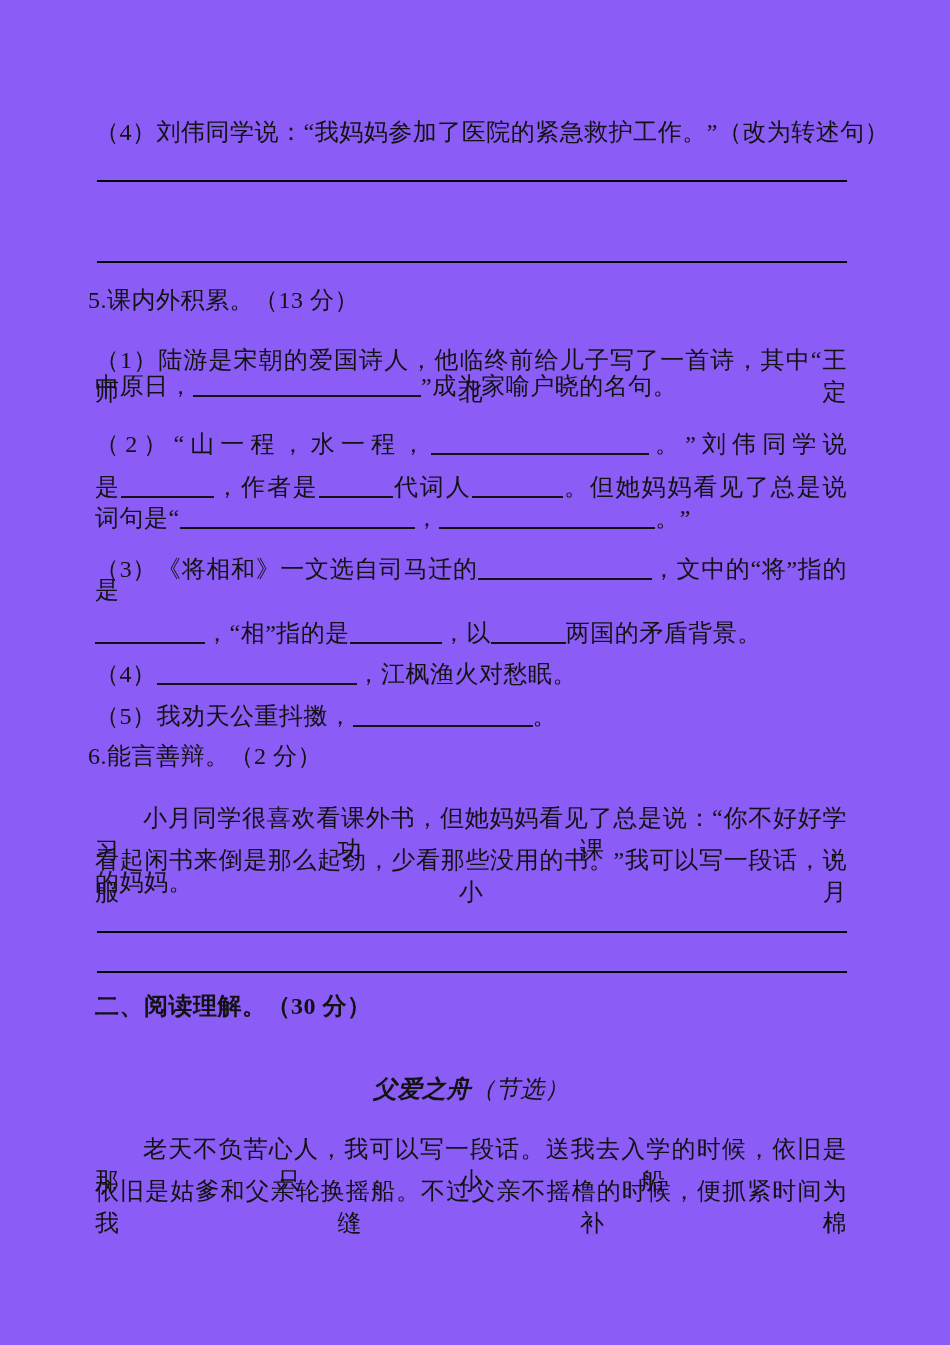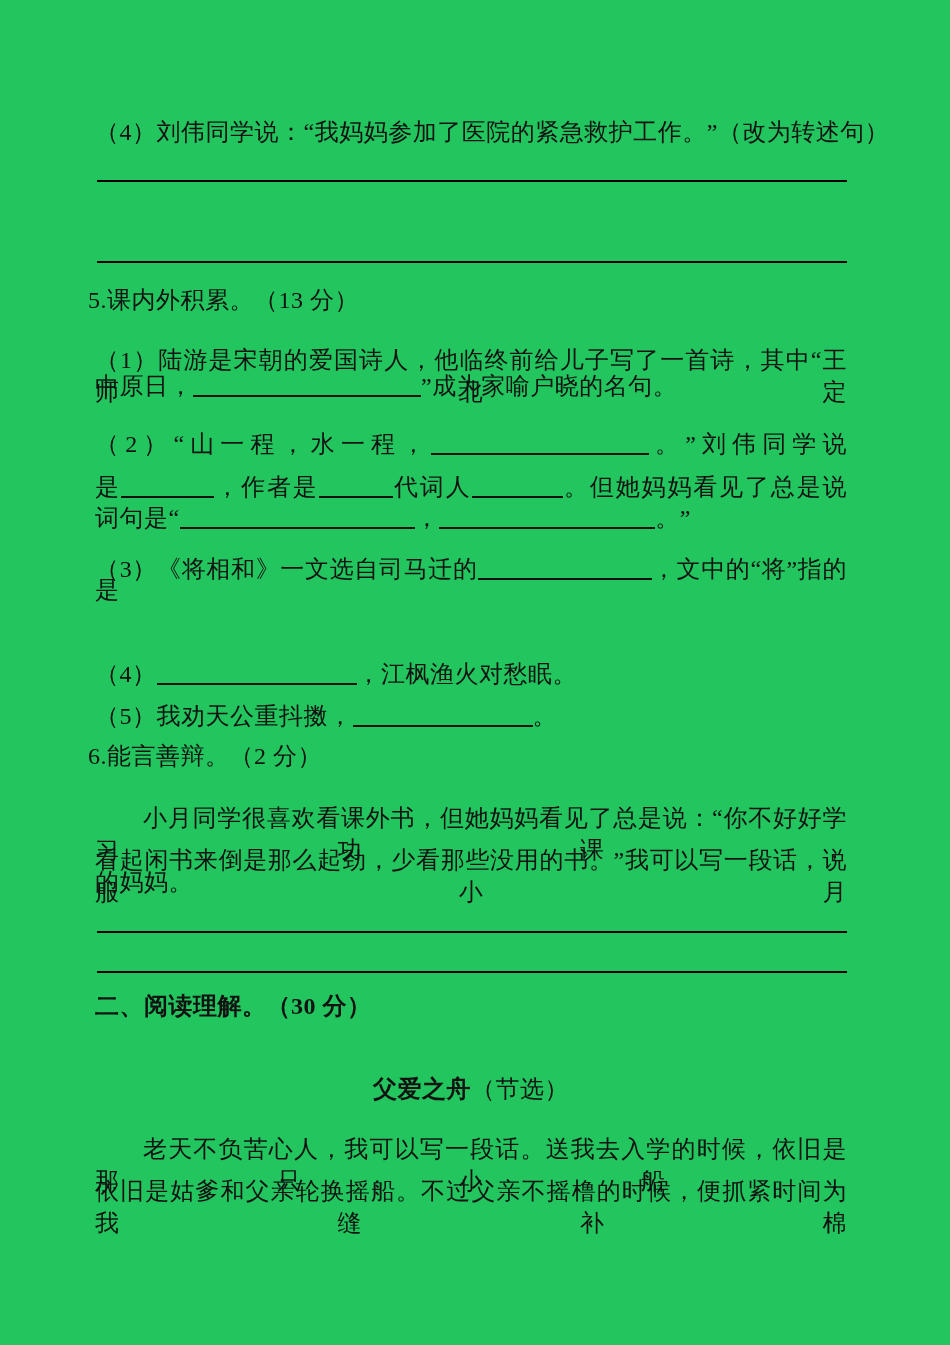--- a/index.html
+++ b/index.html
@@ -1,19 +1,19 @@
 <!DOCTYPE html>
 <html><head>
 <meta charset="utf-8">
 <style>
   html,body{margin:0;padding:0;background:#ffffff;}
   .page{
     position:relative;
     width:950px;height:1345px;
-    background:#22c55e;
+    background:#8b5cf6;
     font-family:"Liberation Serif","DejaVu Serif",serif;
     color:#121212;
     overflow:hidden;
   }
   .line{
     position:absolute;
     left:95px;width:752px;
     font-size:24px;line-height:32px;
     white-space:nowrap;
     letter-spacing:0.5px;
@@ -21,21 +21,21 @@
   .just{
     white-space:normal;
     text-align:justify;
     text-align-last:justify;
     letter-spacing:0.5px;
     margin-top:20px;
   }
   .numhead{left:88px;}
   .indent{ text-indent:48px; }
   .bold{ font-weight:700; }
-  .center{ text-align:center; text-align-last:center; }
+  .center{ text-align:center; text-align-last:center;font-style:italic; }
   .blank{
     display:inline-block;
     height:1em;
     border-bottom:2px solid #111;
     position:relative;
     top:3px;
   }
   .rule{
     position:absolute;
     left:97px;width:750px;height:0;
@@ -74,20 +74,23 @@
   <div class="line" style="top:500px">
     <span>词句是“</span><span class="blank" style="width:235px"></span><span>，</span><span class="blank" style="width:216px"></span><span>。”</span>
   </div>
 
   <div class="line just" style="top:531px">
     <span>（3）《将相和》一文选自司马迁的</span><span class="blank" style="width:174px"></span><span>，文中的“将”指的</span>
   </div>
   <div class="line" style="top:574px">
     <span>是</span>
   </div>
+  <div class="line" style="top:615px">
+    <span class="blank" style="width:110px"></span><span>，“相”指的是</span><span class="blank" style="width:92px"></span><span>，以</span><span class="blank" style="width:75px"></span><span>两国的矛盾背景。</span>
+  </div>
 
   <div class="line" style="top:656px">
     <span>（4）</span><span class="blank" style="width:200px"></span><span>，江枫渔火对愁眠。</span>
   </div>
 
   <div class="line" style="top:698px">
     <span>（5）我劝天公重抖擞，</span><span class="blank" style="width:180px"></span><span>。</span>
   </div>
 
   <div class="line numhead" style="top:740px">

